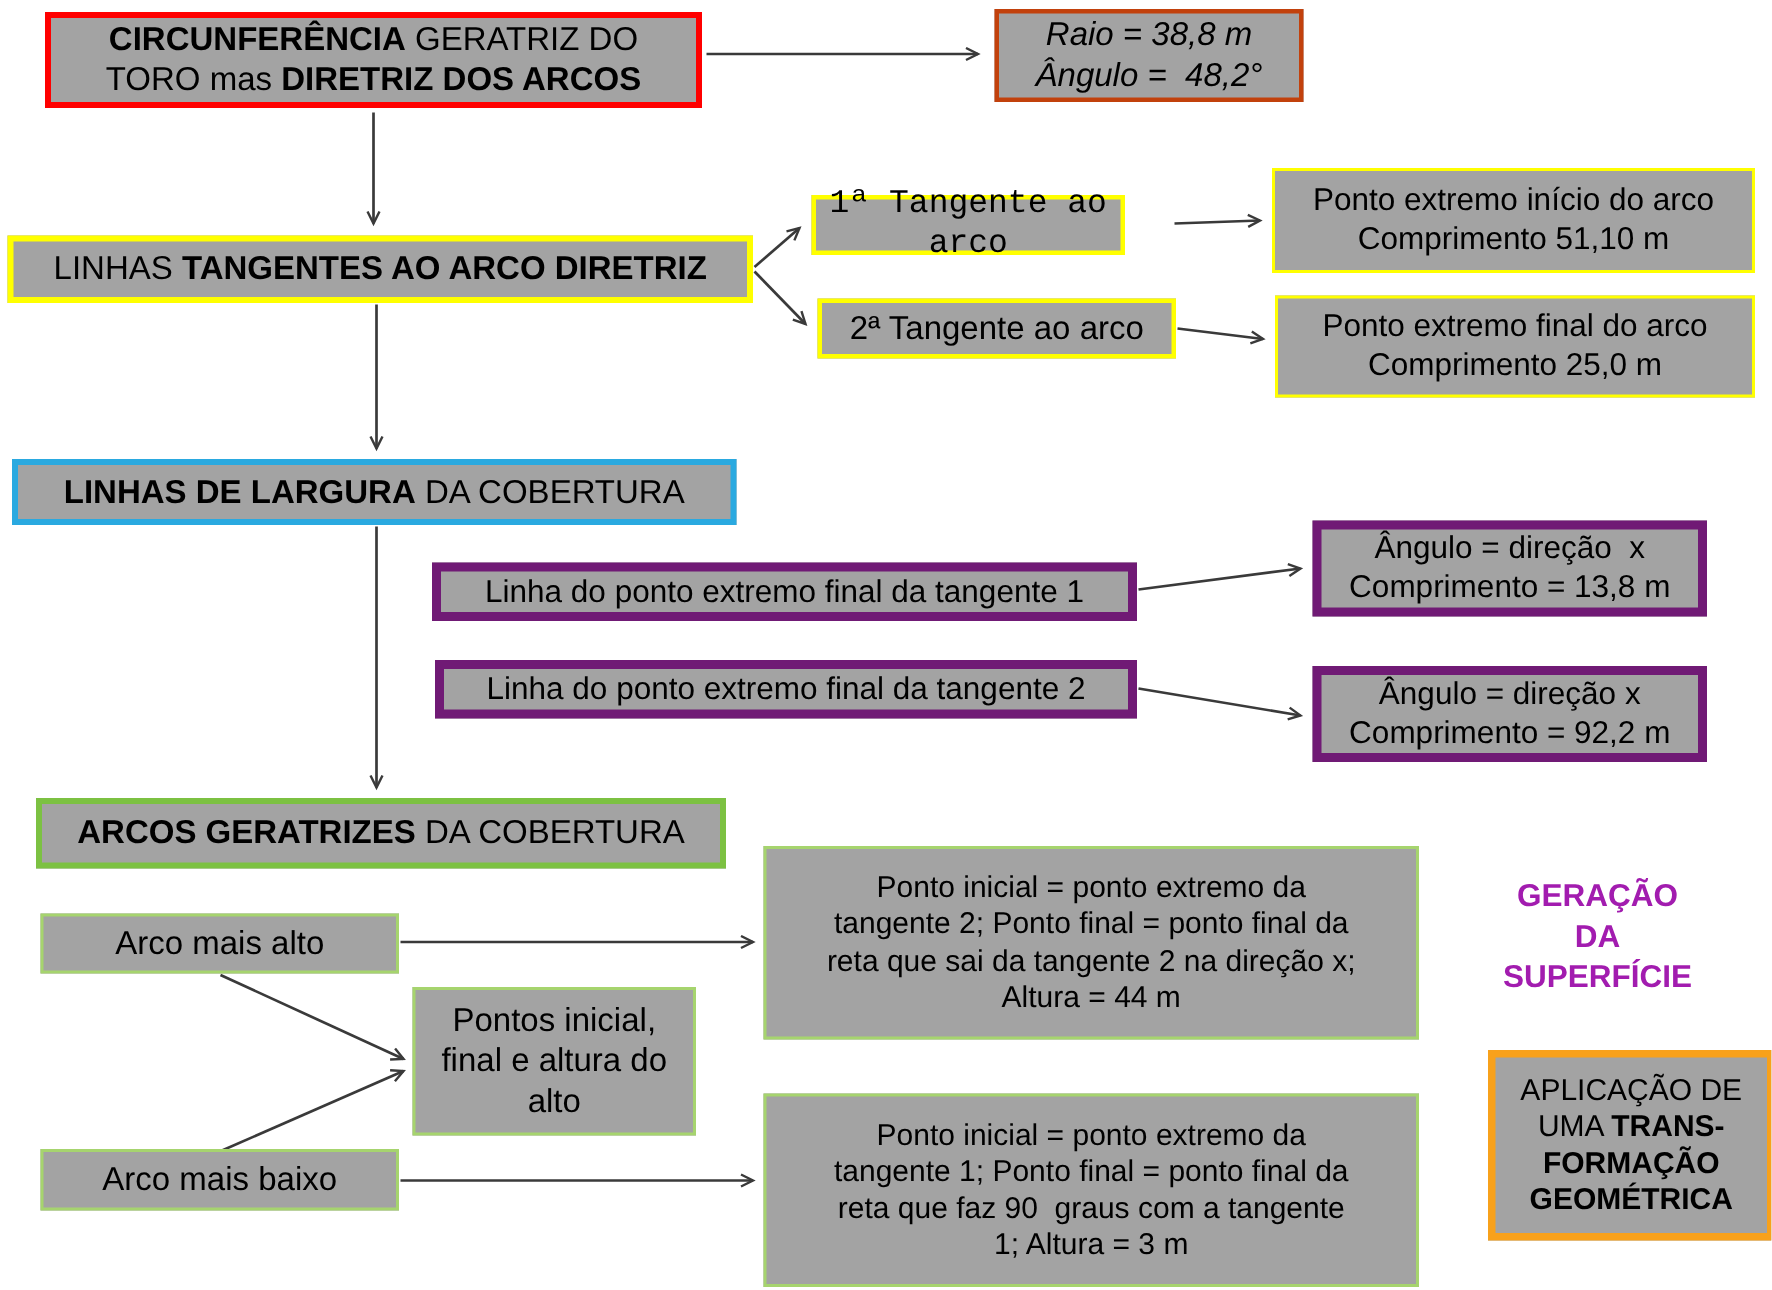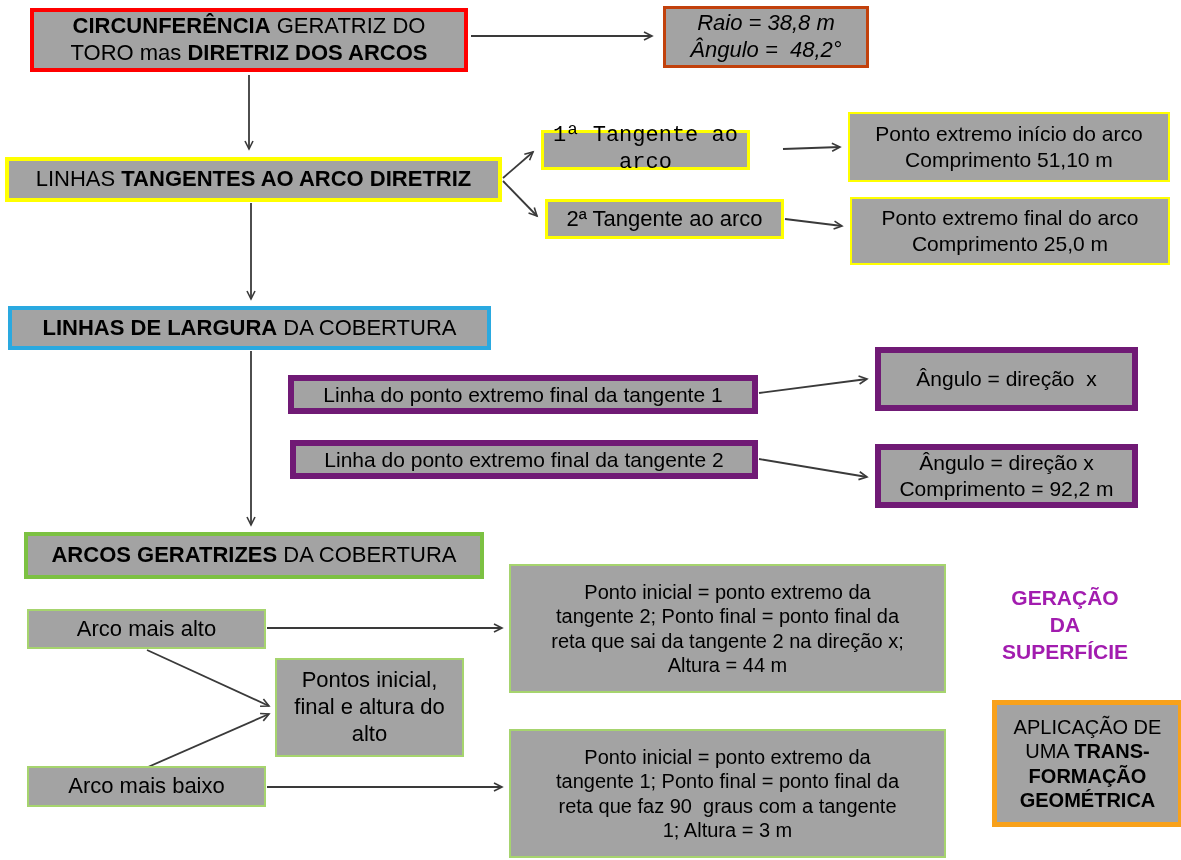--- a/index.html
+++ b/index.html
@@ -101,20 +101,21 @@
   <div class="box blue-thin f21" style="left:288px;top:375px;width:470px;height:39px;">
     <div class="line">Linha do ponto extremo final da tangente 1</div>
   </div>
 
   <div class="box blue-thin f21" style="left:290px;top:440px;width:468px;height:39px;">
     <div class="line">Linha do ponto extremo final da tangente 2</div>
   </div>
 
   <div class="box blue-thin f21" style="left:875px;top:347px;width:263px;height:64px;">
     <div class="line">Ângulo = direção  x</div>
+    <div class="line">Comprimento = 13,8 m</div>
   </div>
 
   <div class="box blue-thin f21" style="left:875px;top:444px;width:263px;height:64px;">
     <div class="line">Ângulo = direção x</div>
     <div class="line">Comprimento = 92,2 m</div>
   </div>
 
   <div class="box green-thick f22" style="left:24px;top:532px;width:460px;height:47px;">
     <div class="line"><span class="b">ARCOS GERATRIZES</span><span> DA COBERTURA</span></div>
   </div>

